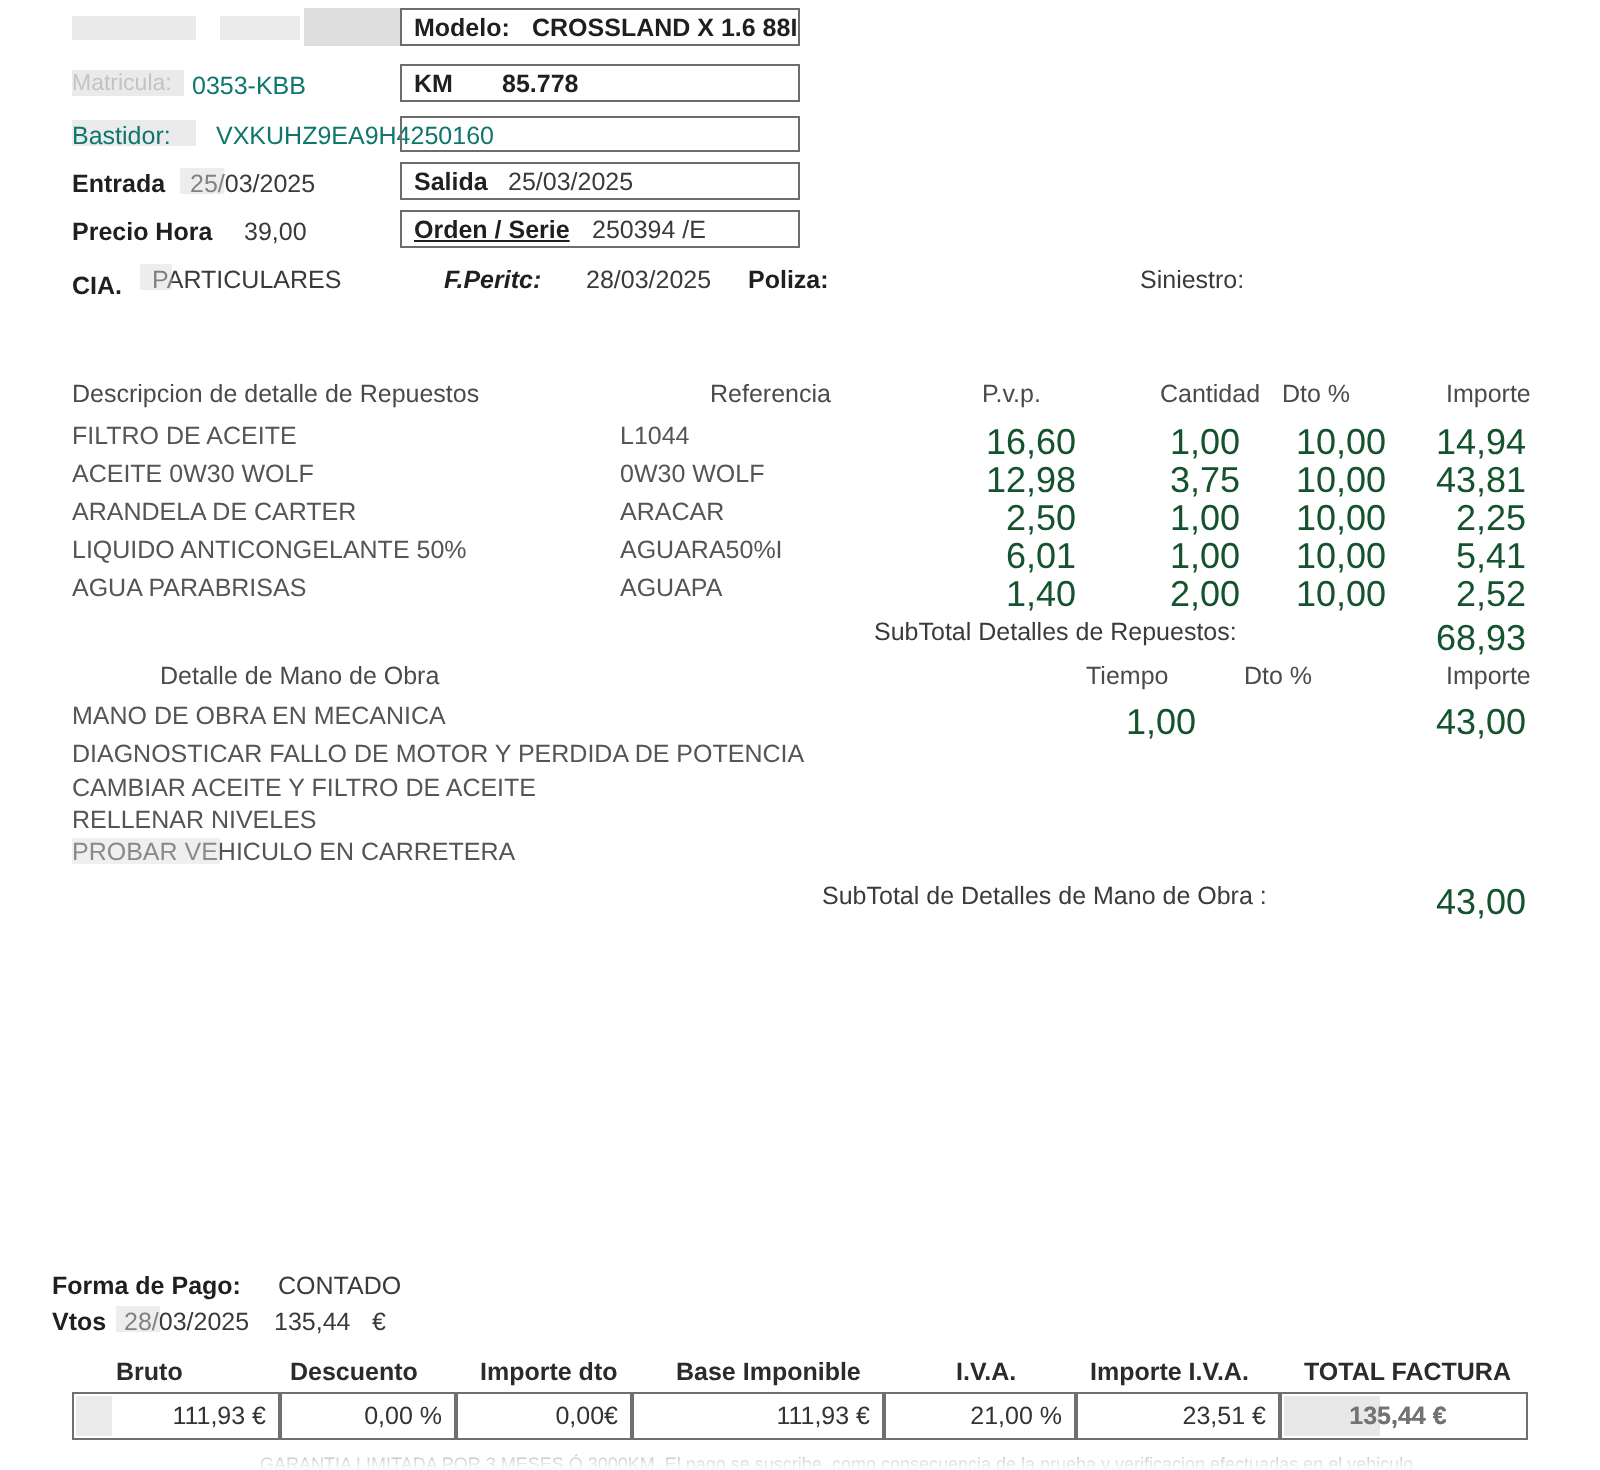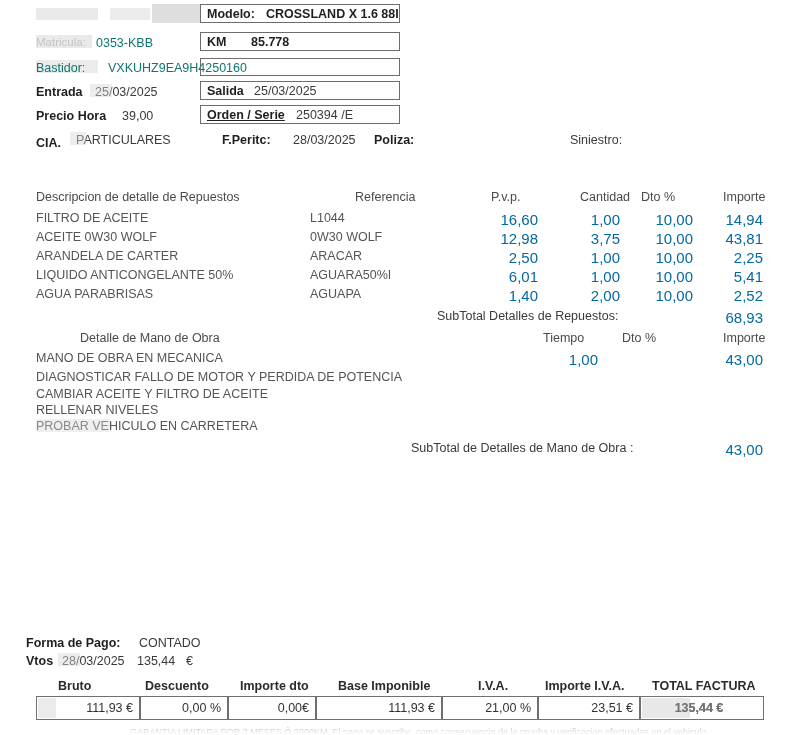--- a/index.html
+++ b/index.html
@@ -27,21 +27,21 @@
   .faded2 { color: #a9a9a9; }
   .box {
     border: 1px solid #6d6d6d;
     box-sizing: border-box;
     background: transparent;
   }
   
   .thead { font-size: 12.5px; color: #4a4a4a; white-space: nowrap; }
   .row-txt { font-size: 12.5px; color: #555; white-space: nowrap; }
   .row-txt.dark { color: #3a3a3a; }
-  .num { font-size: 15px; color: #0369a1; text-align: right; white-space: nowrap; }
+  .num { font-size: 18px; color: #14532d; text-align: right; white-space: nowrap; }
   
   .tot-head { font-size: 12.5px; font-weight: bold; color: #2b2b2b; white-space: nowrap; }
   .tot-cell {
     border: 1px solid #707070;
     box-sizing: border-box;
     height: 24px;
     display: flex;
     align-items: center;
     justify-content: flex-end;
     padding-right: 6px;
@@ -99,21 +99,21 @@
 
   <div class="abs lbl-b" style="left:36px; top:109px;">Precio Hora</div>
   <div class="abs lbl" style="left:122px; top:109px;">39,00</div>
   <div class="abs box" style="left:200px; top:105px; width:200px; height:19px;"></div>
   <div class="abs lbl-b" style="left:207px; top:108px;text-decoration:underline;">Orden / Serie</div>
   <div class="abs lbl" style="left:296px; top:108px;">250394 /E</div>
 
   <div class="abs lbl-b" style="left:36px; top:136px;">CIA.</div>
   <div class="abs lbl" style="left:76px; top:133px;">PARTICULARES</div>
   <div class="abs noisebar" style="left:70px; top:132px; width:16px; height:13px; opacity:.45;"></div>
-  <div class="abs lbl-b" style="left:222px; top:133px;">F.Peritc:</div>
+  <div class="abs lbl-b" style="left:222px; top:133px;font-style:italic;">F.Peritc:</div>
   <div class="abs lbl" style="left:293px; top:133px;">28/03/2025</div>
   <div class="abs lbl-b" style="left:374px; top:133px;">Poliza:</div>
   <div class="abs lbl" style="left:570px; top:133px;">Siniestro:</div>
 
   <div class="abs thead" style="left:36px; top:190px;">Descripcion de detalle de Repuestos</div>
   <div class="abs thead" style="left:355px; top:190px;">Referencia</div>
   <div class="abs thead" style="left:491px; top:190px;">P.v.p.</div>
   <div class="abs thead" style="left:580px; top:190px;">Cantidad</div>
   <div class="abs thead" style="left:641px; top:190px;">Dto %</div>
   <div class="abs thead" style="left:723px; top:190px;">Importe</div>

